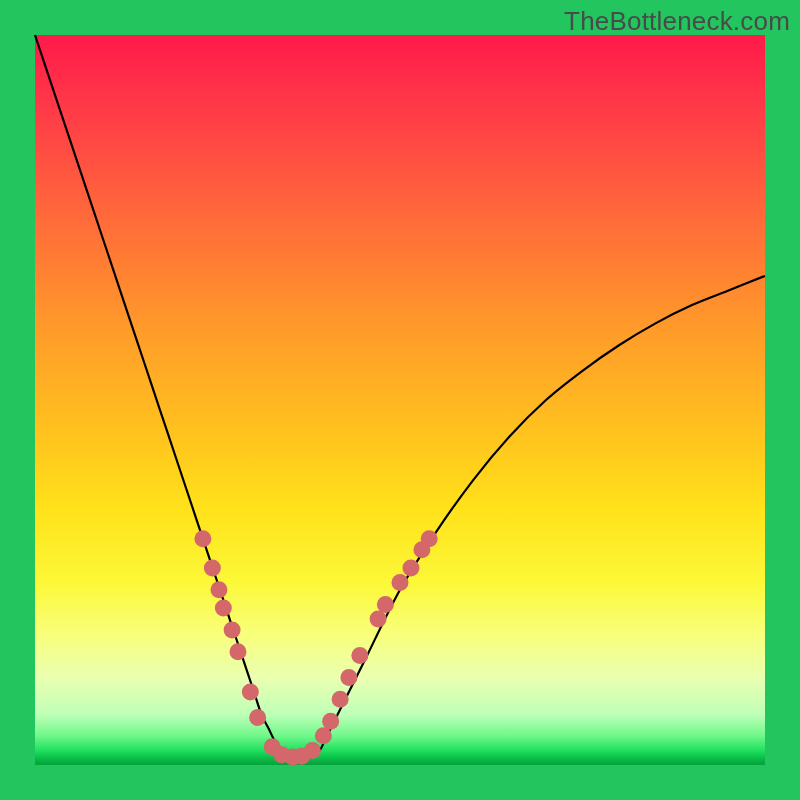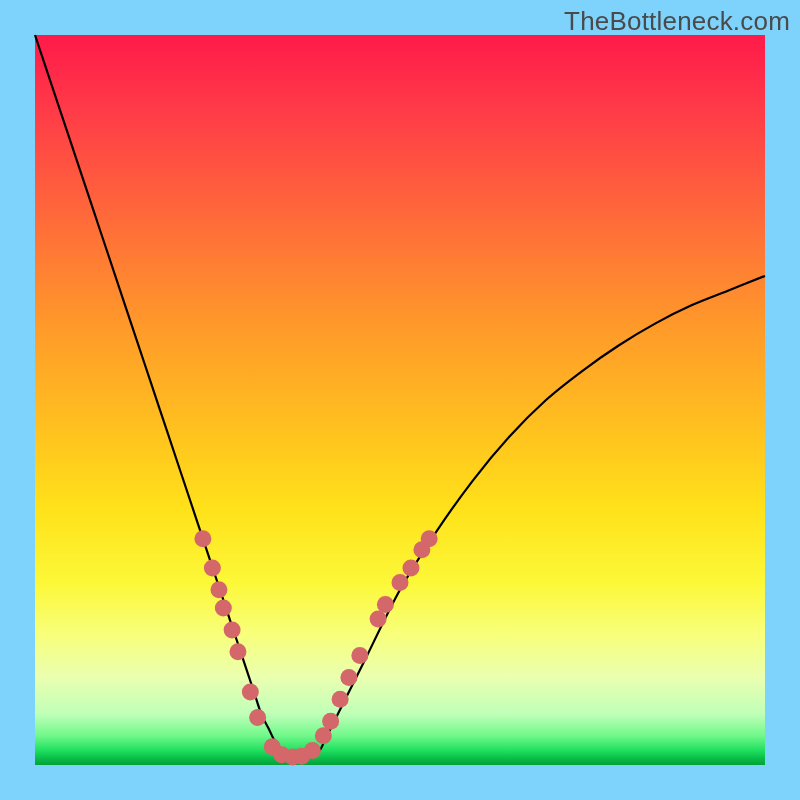--- a/index.html
+++ b/index.html
@@ -10,21 +10,21 @@
     background: #000;
     overflow: hidden;
     font-family: Arial, Helvetica, sans-serif;
   }
   .frame {
     position: absolute;
     top: 0;
     left: 0;
     width: 800px;
     height: 800px;
-    background: #7dd3fc;
+    background: #22c55e;
   }
   .plot-area {
     position: absolute;
     top: 35px;
     left: 35px;
     width: 730px;
     height: 730px;
     background: linear-gradient(to bottom,
       #ff1a4a 0%,
       #ff3a48 10%,

